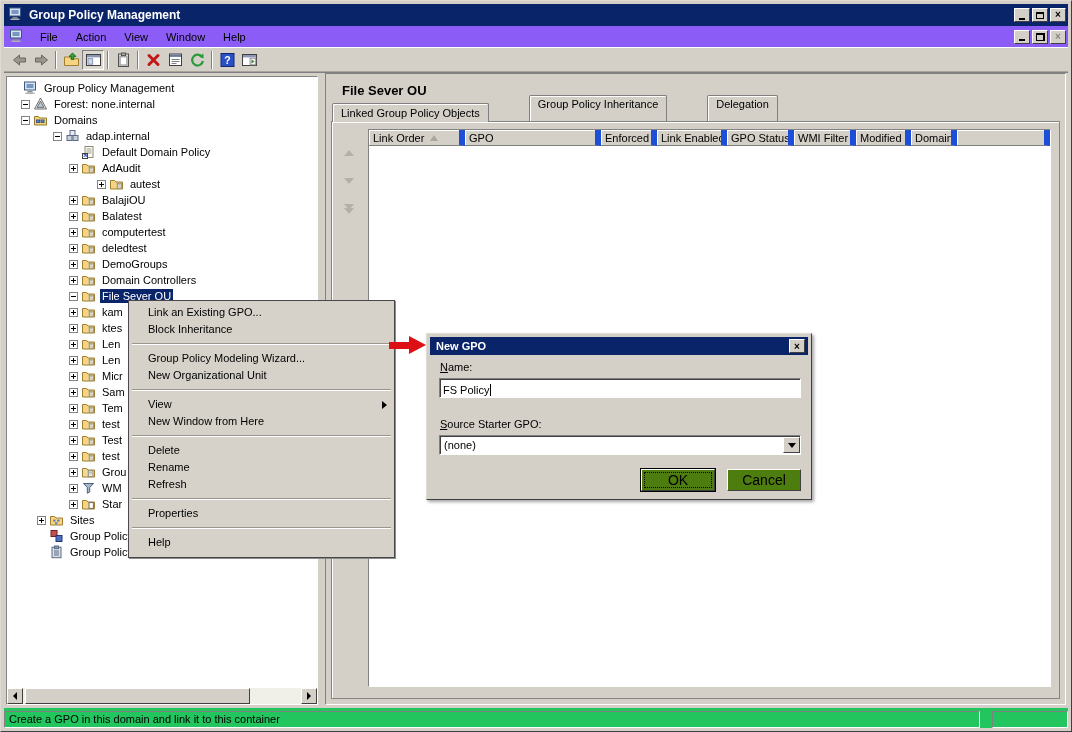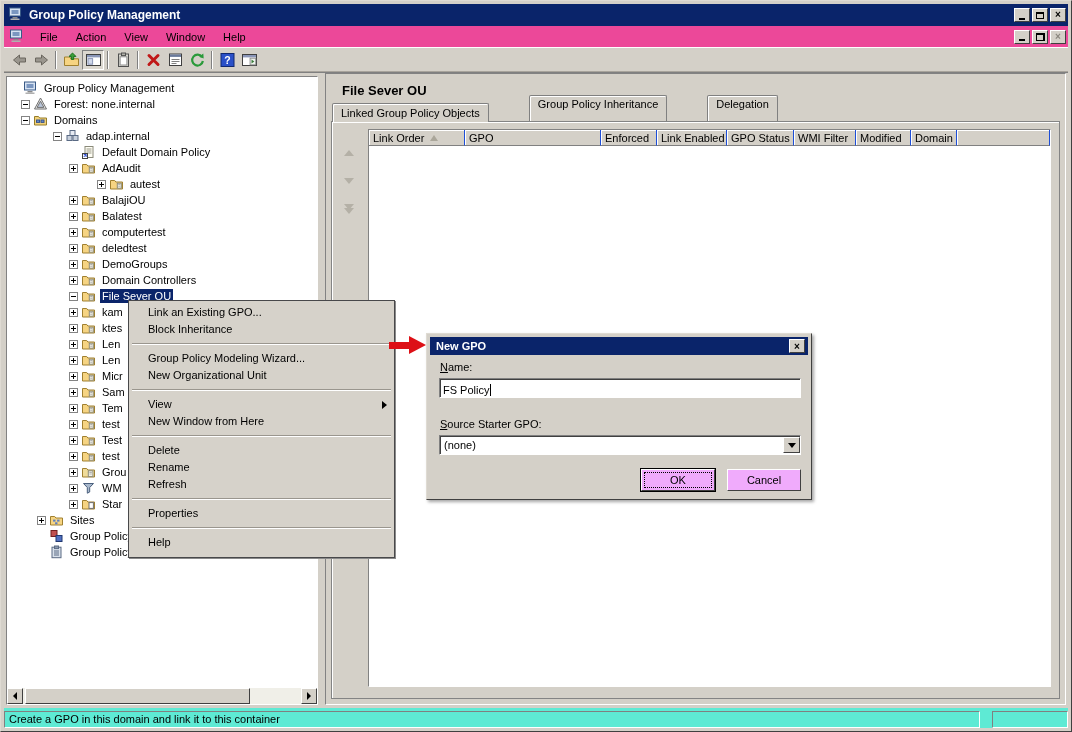--- a/index.html
+++ b/index.html
@@ -19,21 +19,21 @@
     border-right:1px solid #404040; border-bottom:1px solid #404040;
     display:flex; align-items:center; justify-content:center; position:relative; cursor:default; }
   .g-min{ width:6px; height:2px; background:#000; margin-top:7px; }
   .g-max{ width:8px; height:7px; border:1px solid #000; border-top-width:2px; }
   .g-close{ font-size:10px; font-weight:bold; line-height:10px; }
   .g-restore{ width:9px; height:8px; position:relative; }
   .g-restore::before{ content:""; position:absolute; right:0; top:0; width:6px; height:5px; border:1px solid #000; border-top-width:2px; background:#d4d0c8;}
   .g-restore::after{ content:""; position:absolute; left:0; bottom:0; width:6px; height:5px; border:1px solid #000; border-top-width:2px; background:#d4d0c8;}
   .disabled-glyph{ color:#8a867e; }
   
-  .menubar{ position:absolute; left:3px; top:25px; right:3px; height:22px; background:#ec4899;
+  .menubar{ position:absolute; left:3px; top:25px; right:3px; height:22px; background:#8b5cf6;
     display:flex; align-items:center; padding:0 2px 0 5px; border-bottom:1px solid #fff; }
   #menu-items{ display:flex; flex:1; margin-left:6px; }
   .menu-item{ padding:3px 9px; cursor:default; }
   .mdi-controls{ display:flex; gap:2px; }
   
   .toolbar{ position:absolute; left:3px; top:47px; right:3px; height:24px; background:#d4d0c8;
     display:flex; align-items:center; padding-left:4px; border-bottom:1px solid #a8a49c; }
   .tbtn{ width:22px; height:20px; display:flex; align-items:center; justify-content:center; border:1px solid transparent; }
   .tbtn.pressed{ border-top:1px solid #808080; border-left:1px solid #808080; border-right:1px solid #fff; border-bottom:1px solid #fff; background:#dcd8d0;}
   .tsep{ width:2px; height:18px; margin:0 3px; border-left:1px solid #808080; border-right:1px solid #fff; }
@@ -74,27 +74,27 @@
     border:1px solid #848484; box-shadow:inset 1px 1px 0 #fff; background:#d4d0c8; }
   .gutter{ position:absolute; left:0; top:10px; width:34px; display:flex; flex-direction:column; align-items:center; gap:14px; padding-top:14px; }
   .gutter-btn{ width:16px; height:14px; display:flex; flex-direction:column; align-items:center; justify-content:center; }
   .tri-up-g{ width:0;height:0;border-left:5px solid transparent;border-right:5px solid transparent;border-bottom:6px solid #b4b0a6; }
   .tri-dn-g{ width:0;height:0;border-left:5px solid transparent;border-right:5px solid transparent;border-top:6px solid #b4b0a6; }
   .stack{ margin-top:-2px; }
   .gpo-list{ position:absolute; left:36px; top:7px; right:8px; bottom:11px; background:#fff;
     border-top:1px solid #828282; border-left:1px solid #828282; border-right:1px solid #fff; border-bottom:1px solid #fff;
     display:flex; flex-direction:column; overflow:hidden; }
   .list-header{ display:flex; height:16px; flex:none; background:#d4d0c8; }
-  .hcell{ height:16px; padding:1px 4px 0; background:#d4d0c8; border-right:1px solid #1d4ed8; border-bottom:1px solid #808080;
+  .hcell{ height:16px; padding:1px 4px 0; background:#d4d0c8; border-right:6px solid #1d4ed8; border-bottom:1px solid #808080;
     box-shadow:inset 1px 1px 0 #fff; white-space:nowrap; overflow:hidden; display:flex; align-items:center; gap:6px; flex:none; }
   .hcell.fill{ flex:1; }
   .sort-asc{ width:0;height:0;border-left:4px solid transparent;border-right:4px solid transparent;border-bottom:6px solid #aaa69a; }
   .list-body{ flex:1; background:#fff; }
   
-  .statusbar{ position:absolute; left:3px; right:3px; bottom:3px; height:20px; background:#5eead4; display:flex; align-items:center; gap:12px; padding-top:2px;justify-content:center; }
+  .statusbar{ position:absolute; left:3px; right:3px; bottom:3px; height:20px; background:#22c55e; display:flex; align-items:center; gap:12px; padding-top:2px;justify-content:center; }
   .status-pane{ height:17px; border-top:1px solid #808080; border-left:1px solid #808080; border-right:1px solid #fff; border-bottom:1px solid #fff;
     padding:1px 4px; white-space:nowrap; overflow:hidden; }
   .status-pane.main{ width:976px; }
   .status-pane.side{ flex:1; }
   
   .context-menu{ position:absolute; left:127px; top:299px; width:267px; background:#d6d2ca;
     border:1px solid #48484a; box-shadow:1px 1px 0 #8a8a8a; padding:3px 1px 6px; z-index:50; }
   .cm-item{ height:17px; line-height:17px; padding-left:18px; padding-right:16px; white-space:nowrap; position:relative; cursor:default; }
   .cm-item.hl{ background:#0a246a; color:#fff; margin:0 1px; padding-left:17px; }
   .cm-sep{ height:0; border-top:1px solid #9a968e; border-bottom:1px solid #fff; margin:5px 2px; }
@@ -121,21 +121,21 @@
   .dlg-input{ position:absolute; left:12px; top:44px; width:362px; height:20px; background:#fff;
     border-top:1px solid #808080; border-left:1px solid #808080; border-right:1px solid #fff; border-bottom:1px solid #fff;
     box-shadow:inset 1px 1px 0 #404040; padding:3px 3px 0; display:flex; align-items:center; }
   .caret{ display:inline-block; width:1px; height:12px; background:#000; margin-left:1px; }
   .dlg-select{ position:absolute; left:12px; top:101px; width:362px; height:20px; background:#fff;
     border-top:1px solid #808080; border-left:1px solid #808080; border-right:1px solid #fff; border-bottom:1px solid #fff;
     box-shadow:inset 1px 1px 0 #404040; padding-left:4px; display:flex; align-items:center; }
   .drop-btn{ margin-left:auto; width:17px; height:16px; background:#d4d0c8; border-top:1px solid #fff; border-left:1px solid #fff;
     border-right:1px solid #404040; border-bottom:1px solid #404040; display:flex; align-items:center; justify-content:center; }
   .tri-down-s{ width:0;height:0;border-left:4px solid transparent;border-right:4px solid transparent;border-top:5px solid #000; }
-  .dlg-btn{ position:absolute; top:135px; width:74px; height:22px; background:#f0abfc; font-family:inherit; font-size:11px;
+  .dlg-btn{ position:absolute; top:135px; width:74px; height:22px; background:#4d7c0f; font-family:inherit; font-size:14px;
     border-top:1px solid #fff; border-left:1px solid #fff; border-right:1px solid #404040; border-bottom:1px solid #404040; cursor:default; }
   .dlg-btn.default{ left:214px; box-shadow:0 0 0 1px #000; outline:1px dotted #000; outline-offset:-4px; }
   .dlg-btn.cancel{ left:300px; }
 </style>
 </head>
 <body>
 
 <div class="window">
 
   <div class="titlebar">

